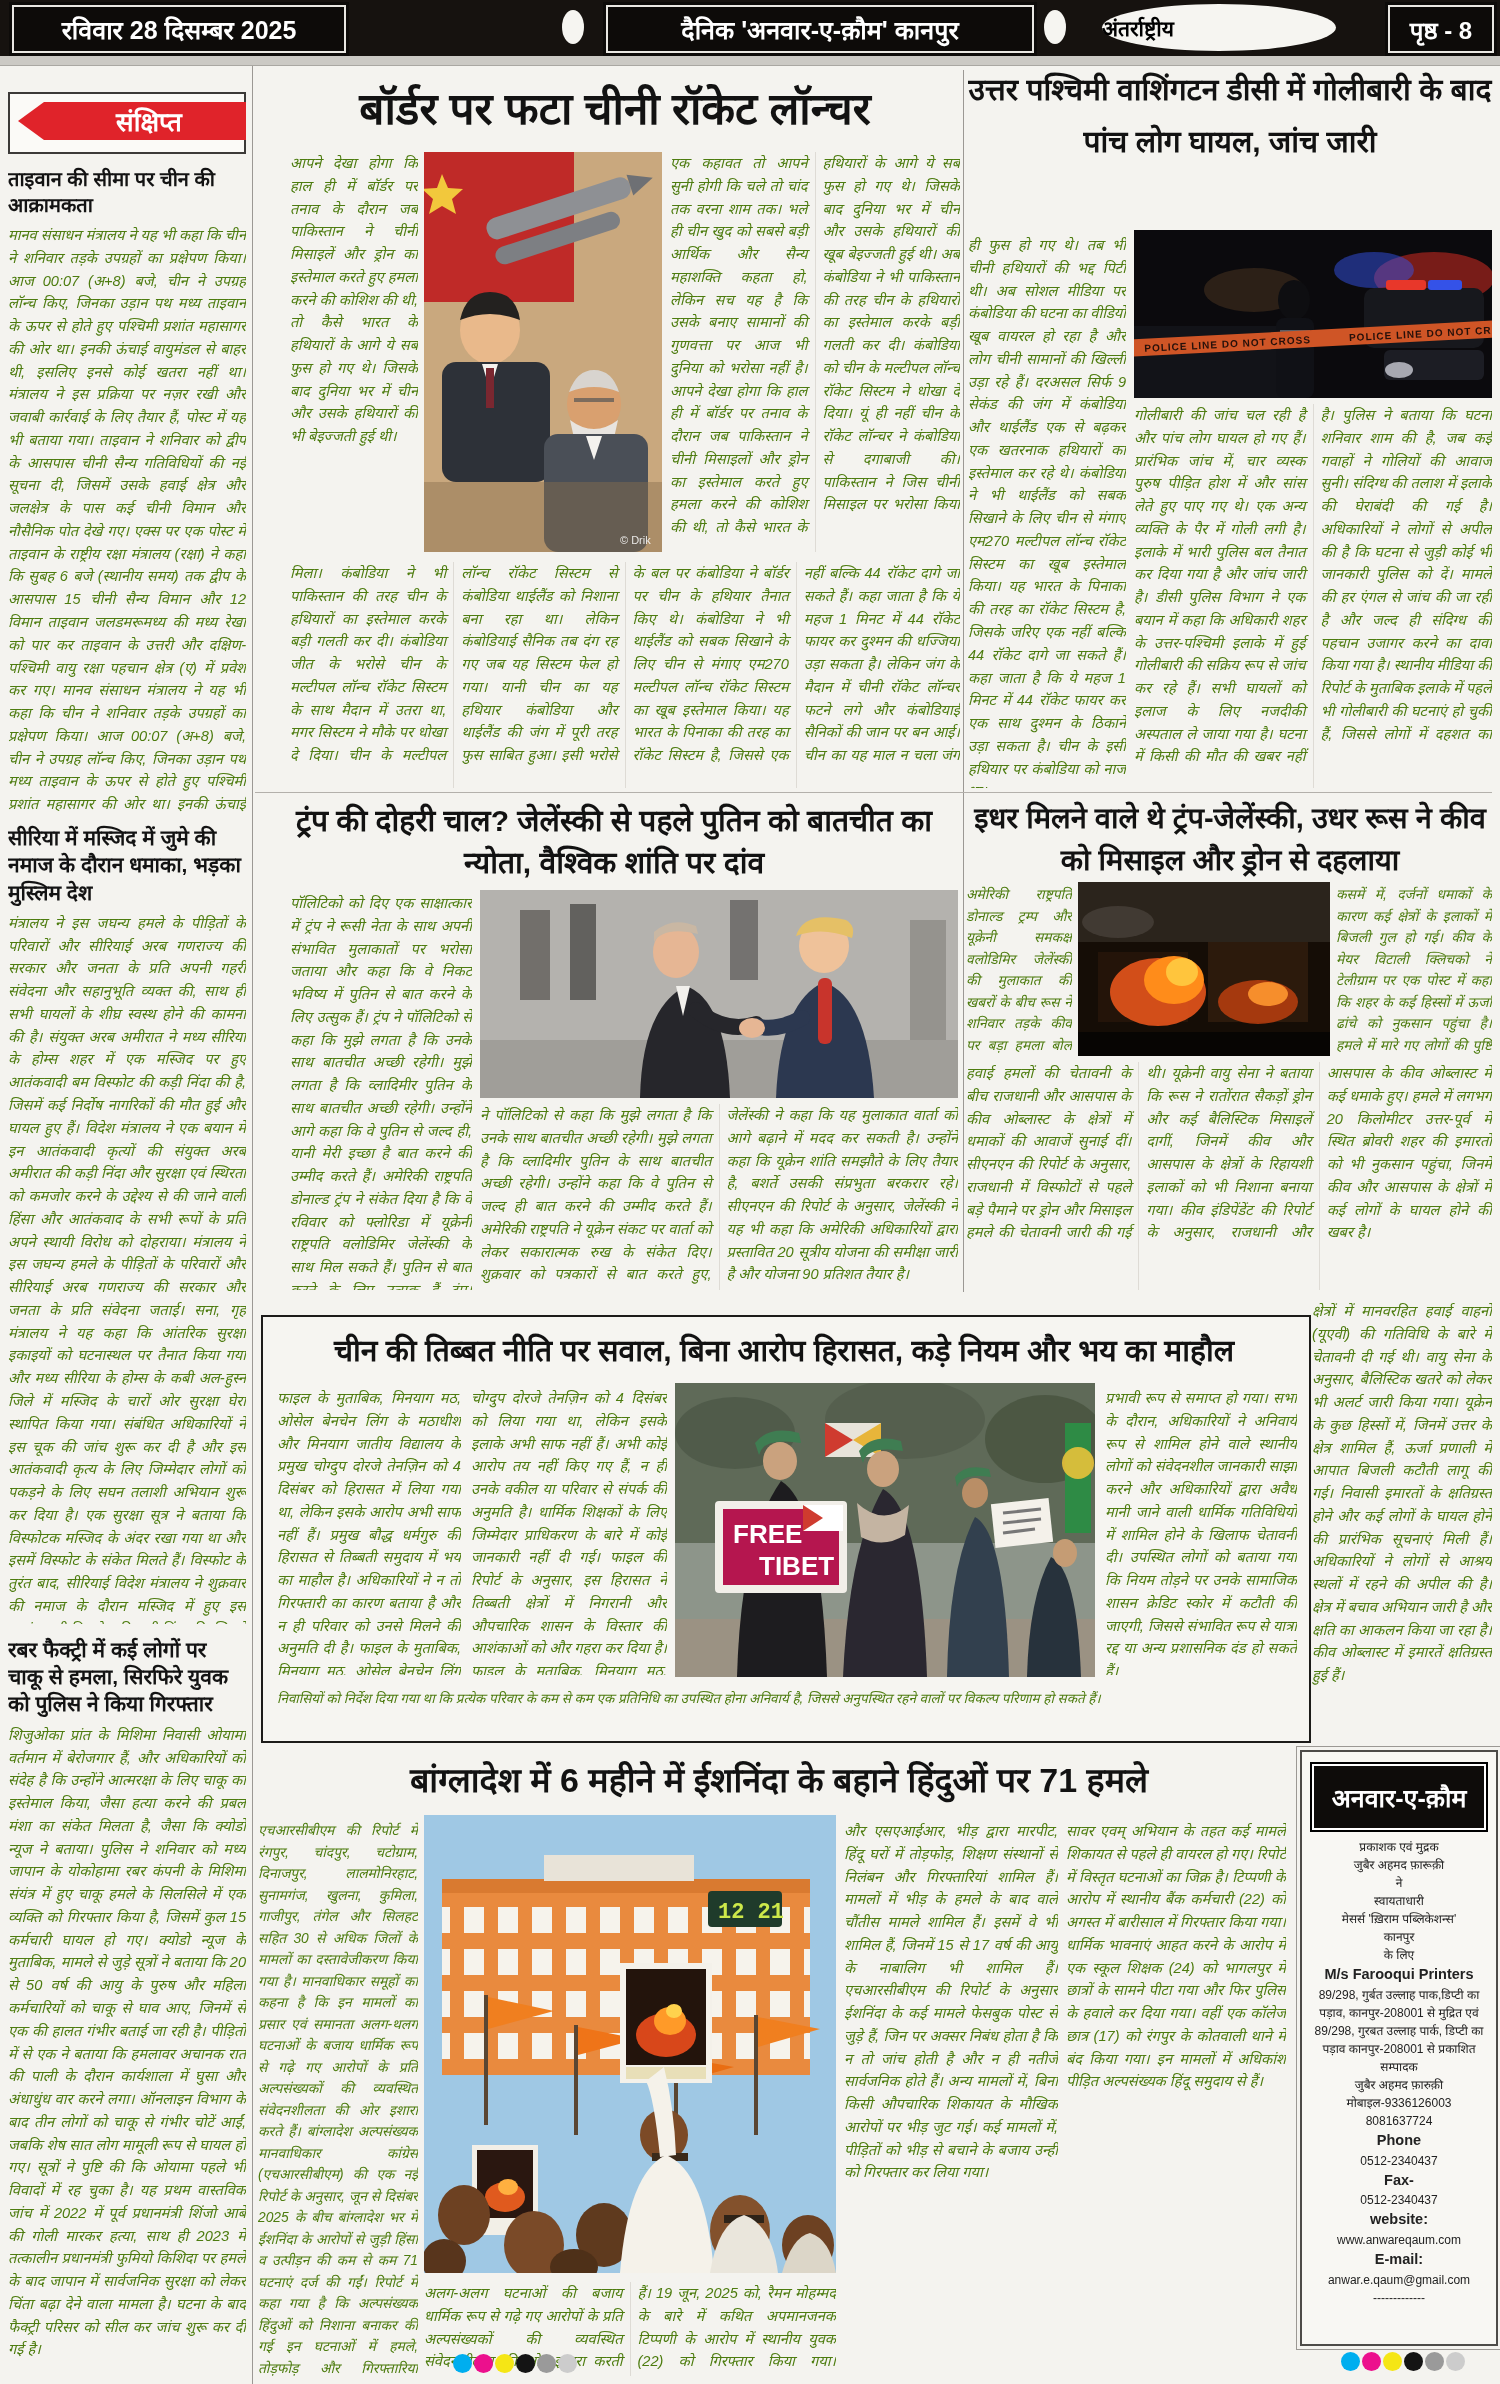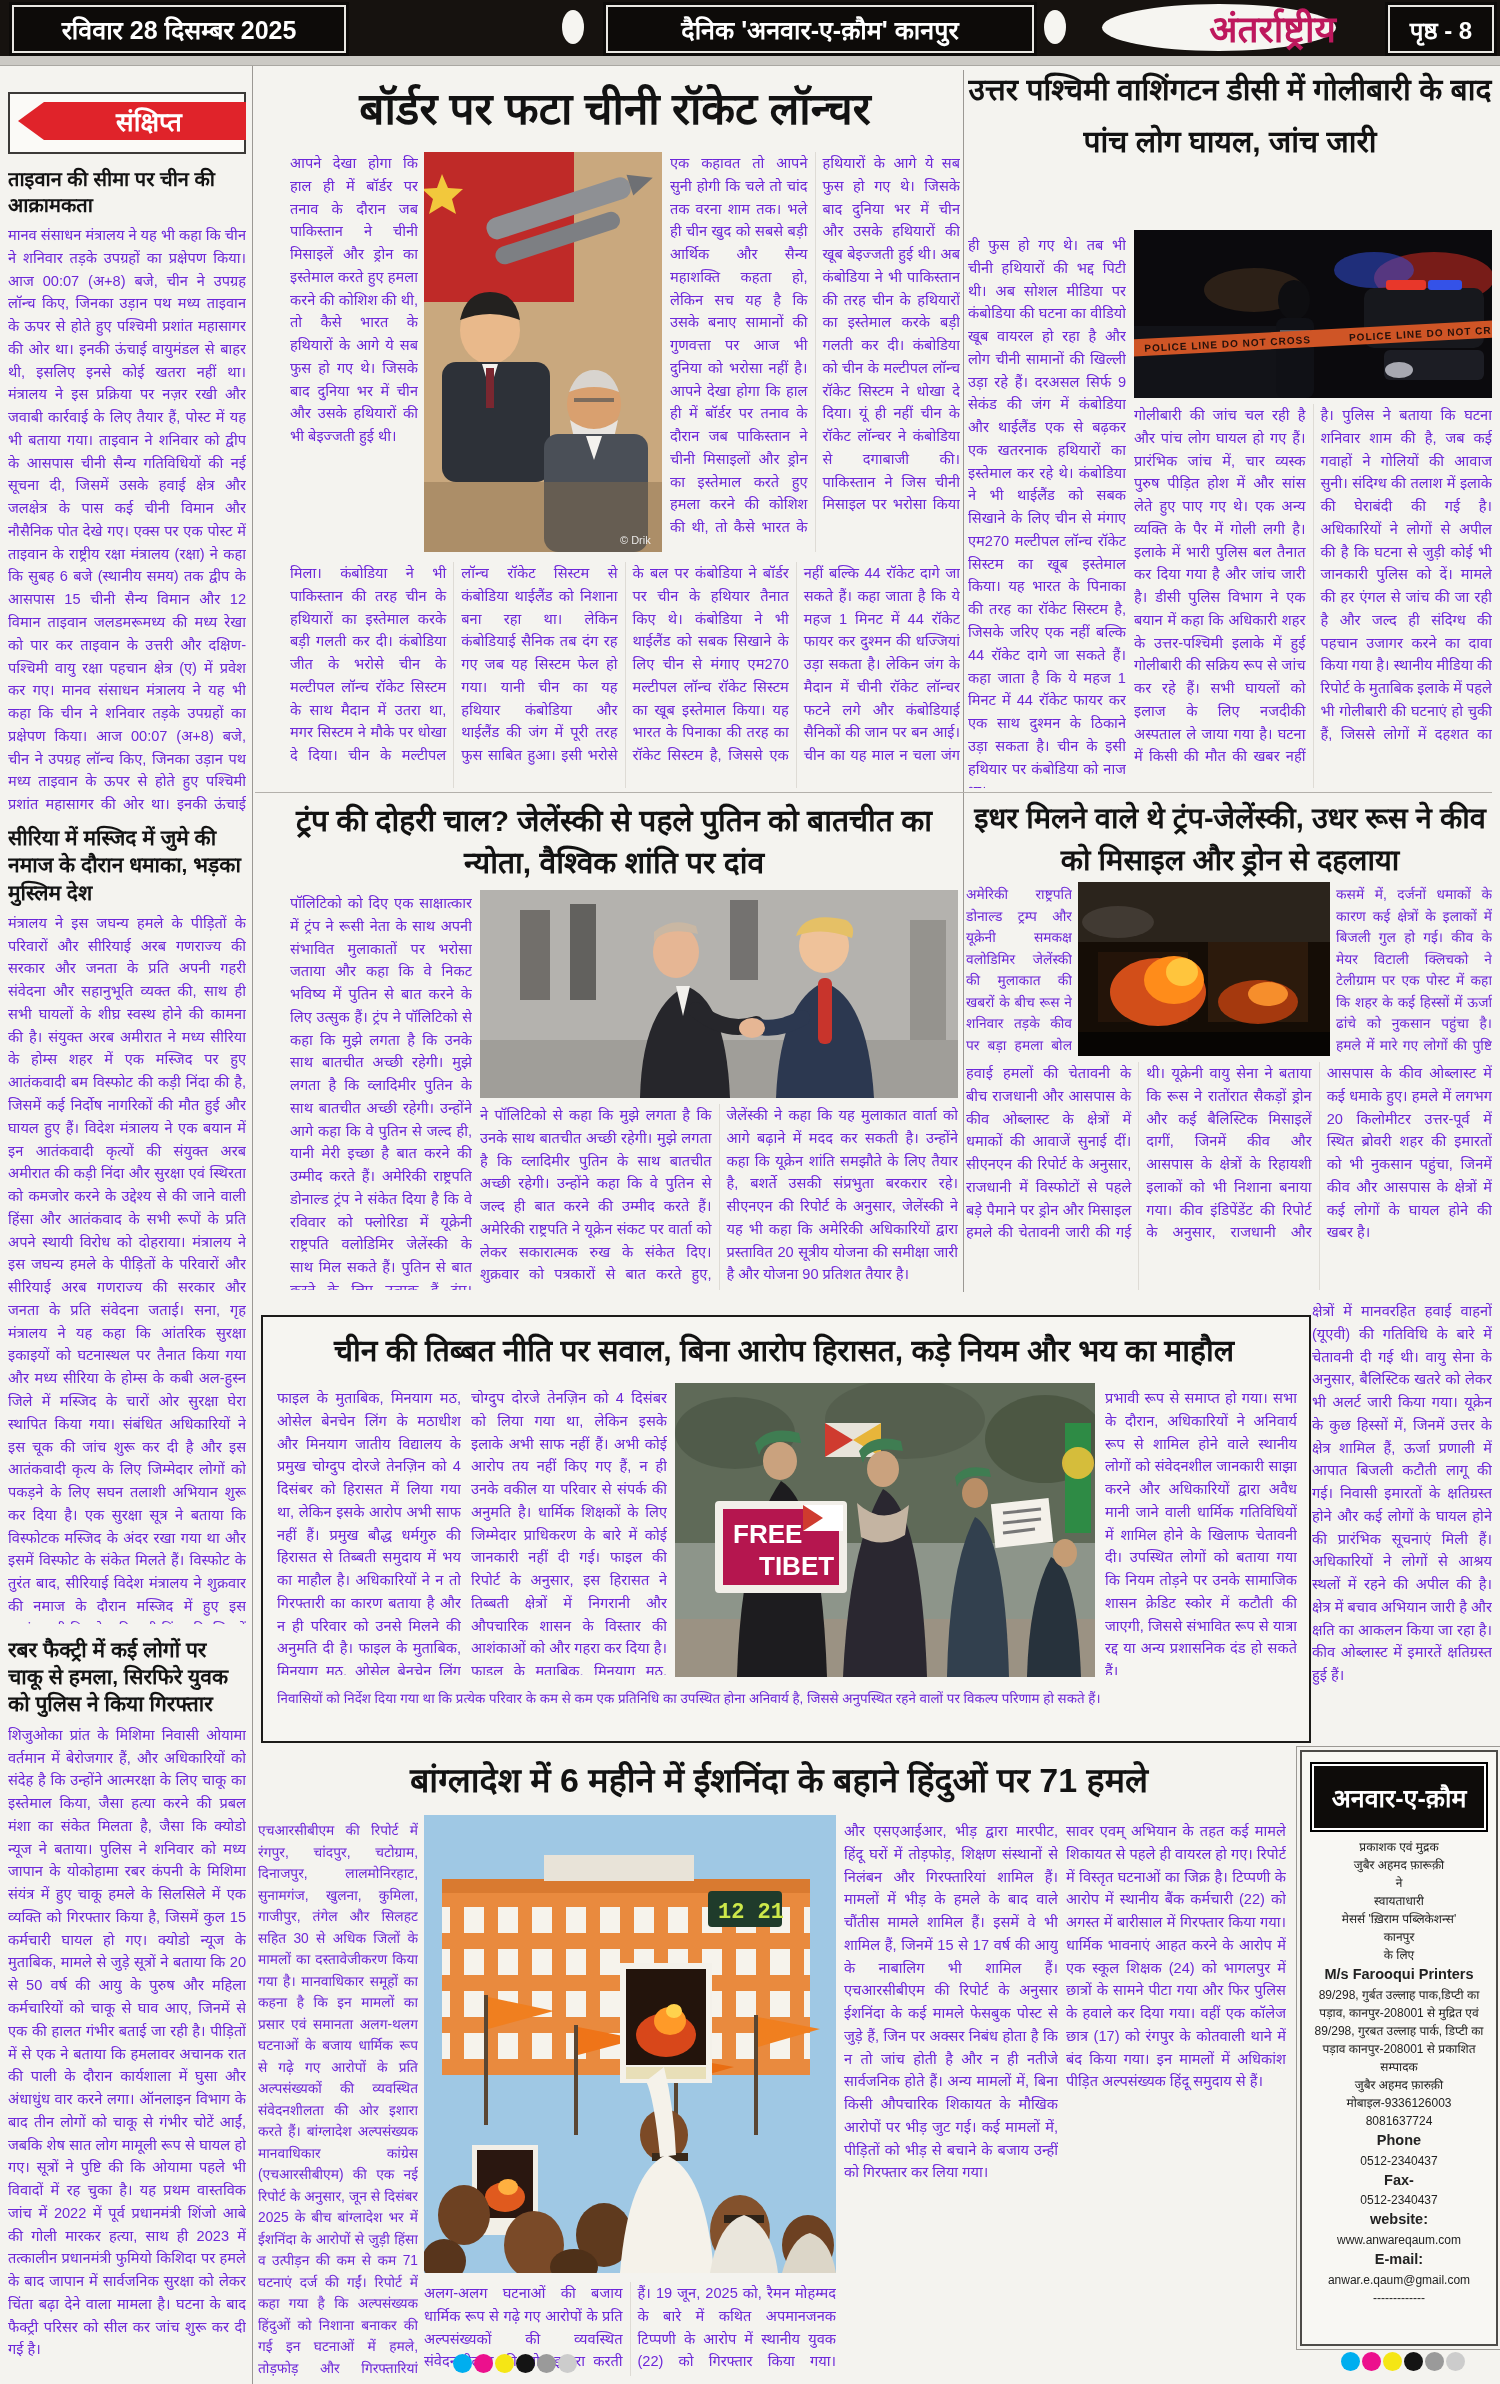--- a/index.html
+++ b/index.html
@@ -4,25 +4,25 @@
 <style>
   html,body{margin:0;padding:0;background:#777;}
   #page{position:relative;width:1500px;height:2384px;background:#f4f3ef;
         font-family:"Liberation Sans","DejaVu Sans",sans-serif;color:#222;overflow:hidden;}
   .abs{position:absolute;}
   
   #topbar{left:0;top:0;width:1500px;height:56px;background:#16120f;padding-left:48px;}
   .hdr-box{background:#0d0b09;color:#fff;border:2px solid #e9e7e2;box-shadow:0 0 0 3px #0d0b09;
            display:flex;align-items:center;justify-content:center;font-weight:bold;}
   .hdr-oval{background:#f6f5f1;border-radius:50%;}
-  #section-oval{display:flex;align-items:center;justify-content:flex-end;color:#be185d;
-                font-weight:bold;font-size:37px;}
+  #section-oval{display:flex;align-items:center;justify-content:flex-start;color:#000000;
+                font-weight:bold;font-size:21px;}
   #strip{left:0;top:56px;width:1500px;height:9px;background:#cbc9c4;border-bottom:1px solid #a9a7a2;}
   
-  .body-txt{font-size:14.6px;line-height:1.56;text-align:justify;color:#6d28d9;overflow:hidden;}
+  .body-txt{font-size:14.6px;line-height:1.56;text-align:justify;color:#4d7c0f;overflow:hidden;font-style:italic;}
   .cols2{column-count:2;column-gap:15px;column-rule:1px solid #dedbd5;}
   .cols3{column-count:3;column-gap:15px;column-rule:1px solid #dedbd5;}
   .cols4{column-count:4;column-gap:15px;column-rule:1px solid #dedbd5;}
   .hl{font-weight:800;color:#121212;text-align:center;overflow:hidden;}
   .vrule{width:1px;background:#9b9894;}
   .hrule{height:1px;background:#b3b0ab;}
   
   #briefs{left:8px;top:66px;width:238px;height:2312px;overflow:hidden;}
   #brief-banner-box{position:relative;margin-top:26px;height:58px;border:2px solid #3c3a38;background:#fbfaf7;}
   #brief-banner{position:absolute;left:8px;top:8px;width:262px;height:38px;background:#e0232a;

